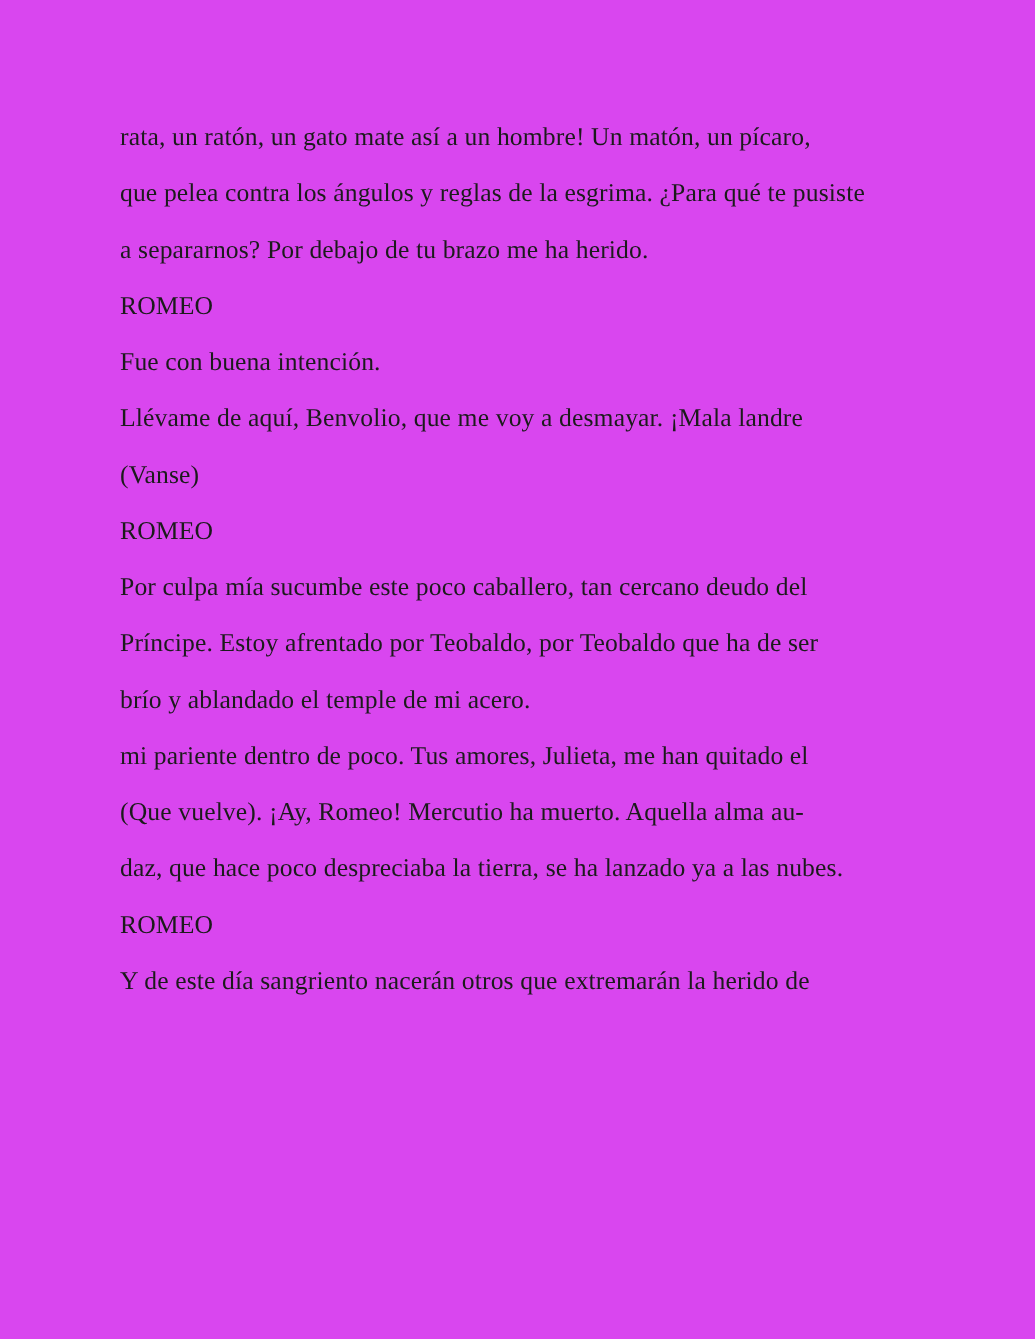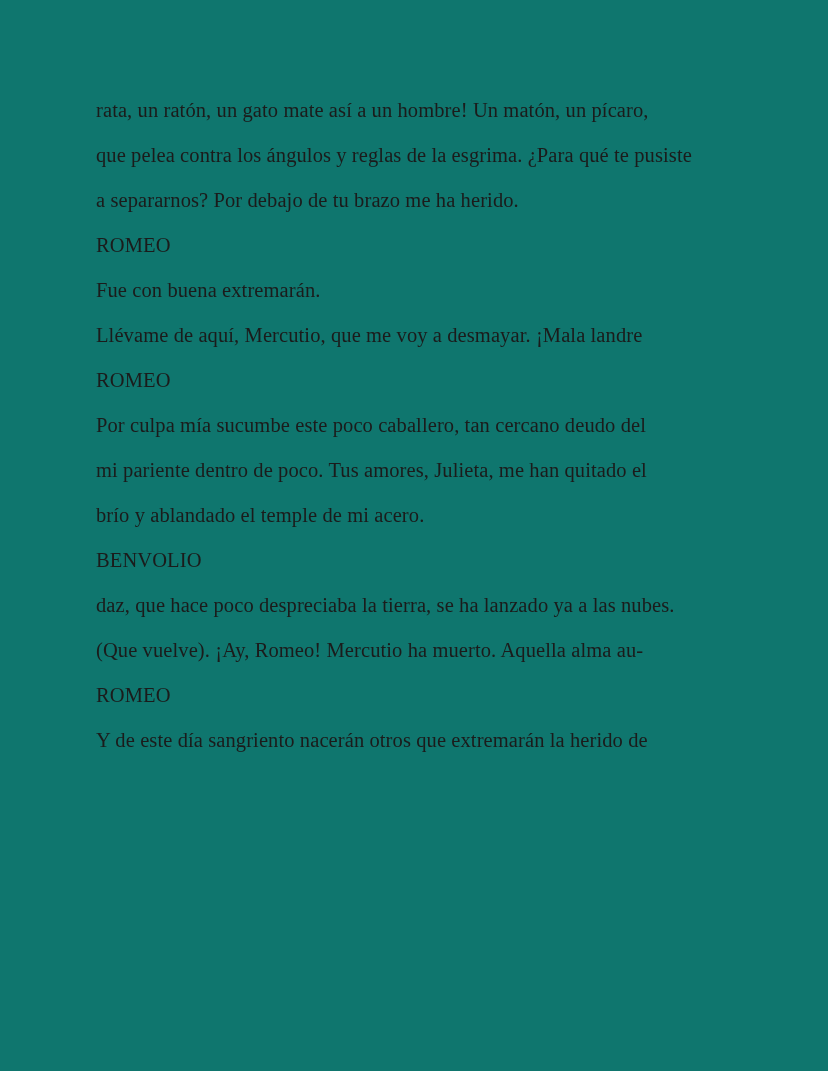--- a/index.html
+++ b/index.html
@@ -4,21 +4,21 @@
 <style>
   html, body {
     margin: 0;
     padding: 0;
     background: #ffffff;
   }
   .page {
     position: relative;
     width: 828px;
     height: 1071px;
-    background: #0f766e;
+    background: #d946ef;
     overflow: hidden;
     font-family: "Liberation Serif", "DejaVu Serif", serif;
     color: #1b1b1b;
   }
   .text-block {
     position: absolute;
     top: 88px;
     left: 96px;
     right: 40px;
     font-size: 20.5px;
@@ -32,25 +32,26 @@
 </style>
 </head>
 <body>
 
 <div class="page">
   <div class="text-block">
     <div class="line">rata, un ratón, un gato mate así a un hombre! Un matón, un pícaro,</div>
     <div class="line">que pelea contra los ángulos y reglas de la esgrima. ¿Para qué te pusiste</div>
     <div class="line">a separarnos? Por debajo de tu brazo me ha herido.</div>
     <div class="line">ROMEO</div>
-    <div class="line">Fue con buena extremarán.</div>
-    <div class="line">Llévame de aquí, Mercutio, que me voy a desmayar. ¡Mala landre</div>
+    <div class="line">Fue con buena intención.</div>
+    <div class="line">Llévame de aquí, Benvolio, que me voy a desmayar. ¡Mala landre</div>
+    <div class="line">(Vanse)</div>
     <div class="line">ROMEO</div>
     <div class="line">Por culpa mía sucumbe este poco caballero, tan cercano deudo del</div>
+    <div class="line">Príncipe. Estoy afrentado por Teobaldo, por Teobaldo que ha de ser</div>
+    <div class="line">brío y ablandado el temple de mi acero.</div>
     <div class="line">mi pariente dentro de poco. Tus amores, Julieta, me han quitado el</div>
-    <div class="line">brío y ablandado el temple de mi acero.</div>
-    <div class="line">BENVOLIO</div>
+    <div class="line">(Que vuelve). ¡Ay, Romeo! Mercutio ha muerto. Aquella alma au-</div>
     <div class="line">daz, que hace poco despreciaba la tierra, se ha lanzado ya a las nubes.</div>
-    <div class="line">(Que vuelve). ¡Ay, Romeo! Mercutio ha muerto. Aquella alma au-</div>
     <div class="line">ROMEO</div>
     <div class="line">Y de este día sangriento nacerán otros que extremarán la herido de</div>
   </div>
 </div>
 
 </body></html>

